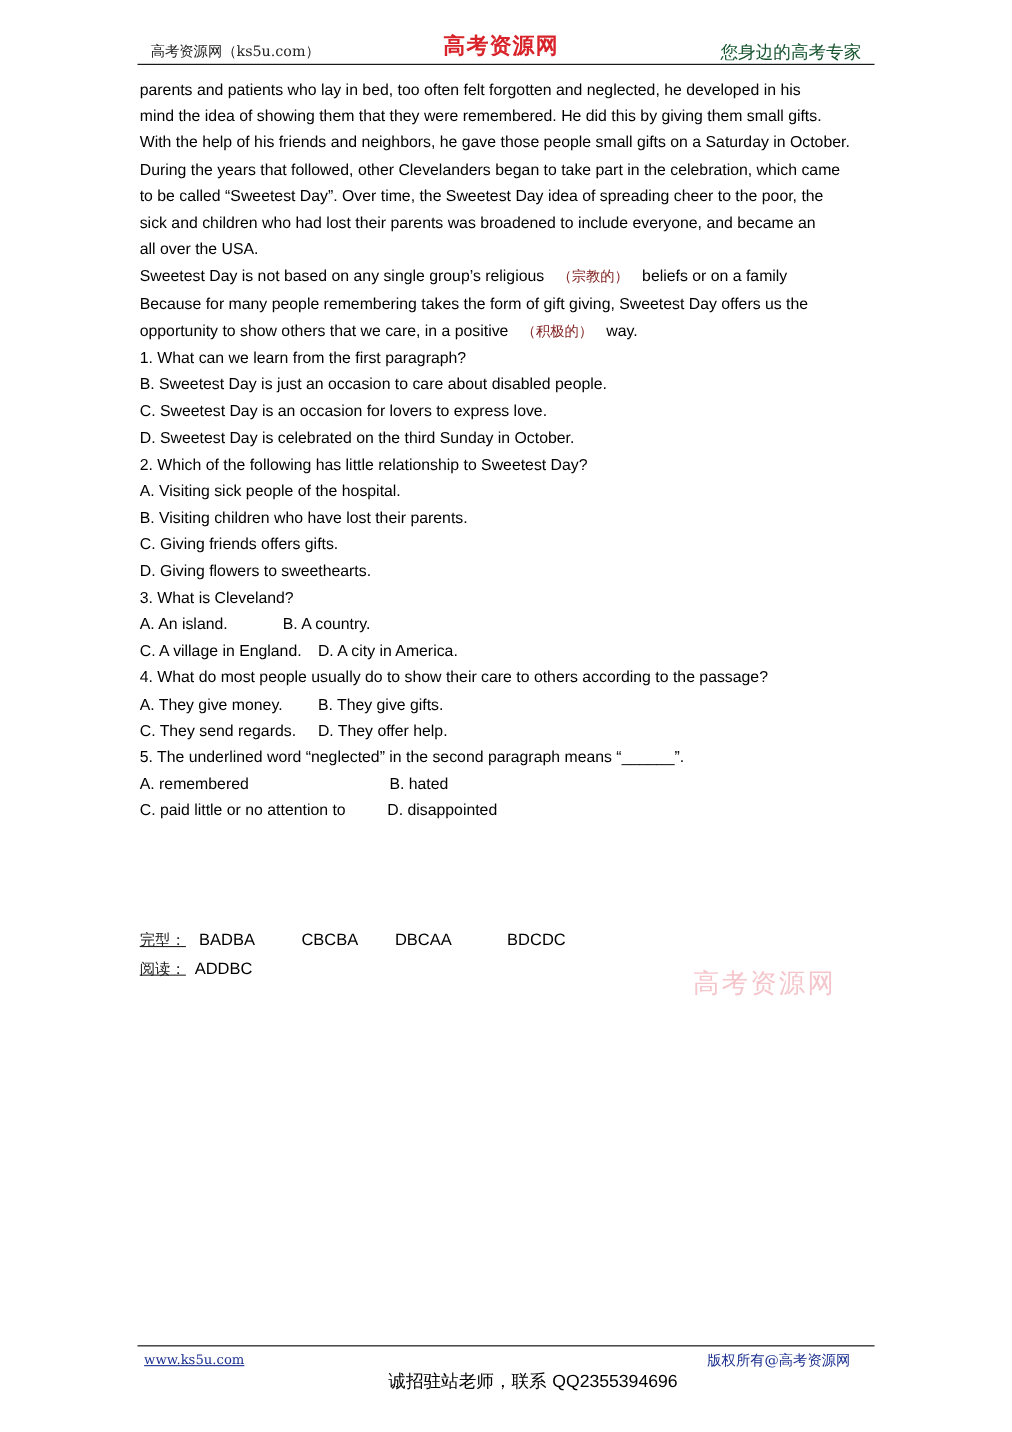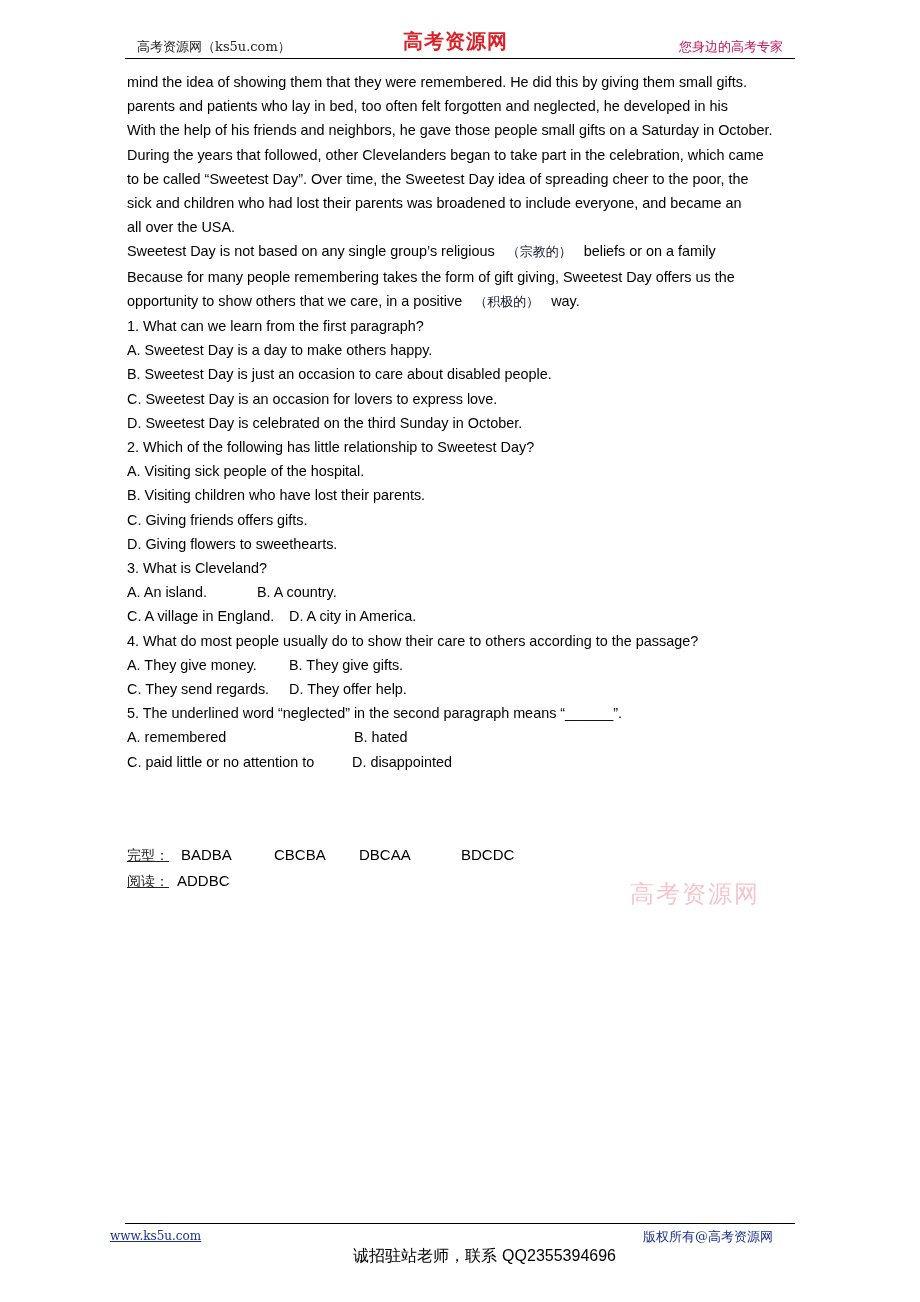--- a/index.html
+++ b/index.html
@@ -1,49 +1,49 @@
 <!DOCTYPE html>
 <html><head>
 <meta charset="utf-8">
 <style>
   html, body { margin: 0; padding: 0; background: #ffffff; }
   body { width: 920px; height: 1302px; position: relative; overflow: hidden; color: #000; }
   .header { position: absolute; left: 125px; top: 28px; width: 670px; height: 32px; }
   .header-left { position: absolute; left: 12px; top: 10px; font-family: "DejaVu Serif", serif; font-size: 13px; color: #222; }
   .header-logo { position: absolute; left: 278px; top: 0px; font-family: "DejaVu Serif", serif; font-size: 20px; font-weight: bold; color: #d8232a; letter-spacing: 1px; }
-  .header-right { position: absolute; right: 12px; top: 10px; font-family: "DejaVu Serif", serif; font-size: 13px; color: #be185d; }
+  .header-right { position: absolute; right: 12px; top: 10px; font-family: "DejaVu Serif", serif; font-size: 16px; color: #14532d; }
   .header-rule { position: absolute; left: 125px; top: 58px; width: 670px; height: 0; border-top: 1.5px solid #000; }
   .content { position: absolute; left: 127px; top: 70px; width: 680px; font-family: "Liberation Sans", sans-serif; font-size: 14.4px; line-height: 24.2px; color: #000; }
   .line { white-space: nowrap; }
-  .cn { font-family: "DejaVu Serif", serif; font-size: 13px; color: #0f172a; }
+  .cn { font-family: "DejaVu Serif", serif; font-size: 13px; color: #7f1d1d; }
   .gap { display: inline-block; }
   .answers { position: absolute; left: 127px; top: 842px; font-family: "Liberation Sans", sans-serif; font-size: 15px; line-height: 25px; }
   .answers .label { font-family: "DejaVu Serif", serif; font-size: 14px; color: #222; text-decoration: underline; }
   .ans-group { display: inline-block; margin-left: 12px; }
   .watermark { position: absolute; left: 630px; top: 878px; font-family: "DejaVu Serif", serif; font-size: 24px; color: #f2b8bf; letter-spacing: 2px; opacity: 0.8; }
   .footer-rule { position: absolute; left: 125px; top: 1223px; width: 670px; border-top: 1px solid #000; }
-  .footer-left { position: absolute; left: 110px; top: 1229px; font-family: "DejaVu Serif", serif; font-size: 12px; color: #1a2f8f; text-decoration: underline; }
+  .footer-left { position: absolute; left: 131px; top: 1229px; font-family: "DejaVu Serif", serif; font-size: 12px; color: #1a2f8f; text-decoration: underline; }
   .footer-right { position: absolute; right: 147px; top: 1228px; font-family: "DejaVu Serif", serif; font-size: 13px; color: #1a2f8f; }
   .footer-center { position: absolute; left: 353px; top: 1246px; font-family: "DejaVu Serif", serif; font-size: 16px; color: #000; }
   .footer-center .qq { font-family: "Liberation Sans", sans-serif; }
 </style>
 </head>
 <body>
 
 <div class="header">
   <span class="header-left">高考资源网（ks5u.com）</span>
   <span class="header-logo">高考资源网</span>
   <span class="header-right">您身边的高考专家</span>
 </div>
 <div class="header-rule"></div>
 
 <div class="content">
   <div>
+    <div class="line">parents and patients who lay in bed, too often felt forgotten and neglected, he developed in his</div>
     <div class="line">mind the idea of showing them that they were remembered. He did this by giving them small gifts.</div>
-    <div class="line">parents and patients who lay in bed, too often felt forgotten and neglected, he developed in his</div>
     <div class="line">With the help of his friends and neighbors, he gave those people small gifts on a Saturday in October.</div>
     <div class="line">During the years that followed, other Clevelanders began to take part in the celebration, which came</div>
     <div class="line">to be called “Sweetest Day”. Over time, the Sweetest Day idea of spreading cheer to the poor, the</div>
     <div class="line">sick and children who had lost their parents was broadened to include everyone, and became an</div>
     <div class="line">all over the USA.</div>
   </div>
   <div>
     <div class="line">
       <span>Sweetest Day is not based on any single group’s religious</span>
       <span class="cn" style="margin-left:8px;margin-right:8px;">（宗教的）</span>
@@ -52,21 +52,20 @@
     <div class="line">Because for many people remembering takes the form of gift giving, Sweetest Day offers us the</div>
     <div class="line">
       <span>opportunity to show others that we care, in a positive</span>
       <span class="cn" style="margin-left:8px;margin-right:8px;">（积极的）</span>
       <span>way.</span>
     </div>
   </div>
 
   <div>
     <div class="line">1. What can we learn from the first paragraph?</div>
-    <div class="line">A. Sweetest Day is a day to make others happy.</div>
     <div class="line">B. Sweetest Day is just an occasion to care about disabled people.</div>
     <div class="line">C. Sweetest Day is an occasion for lovers to express love.</div>
     <div class="line">D. Sweetest Day is celebrated on the third Sunday in October.</div>
   </div>
   <div>
     <div class="line">2. Which of the following has little relationship to Sweetest Day?</div>
     <div class="line">A. Visiting sick people of the hospital.</div>
     <div class="line">B. Visiting children who have lost their parents.</div>
     <div class="line">C. Giving friends offers gifts.</div>
     <div class="line">D. Giving flowers to sweethearts.</div>

